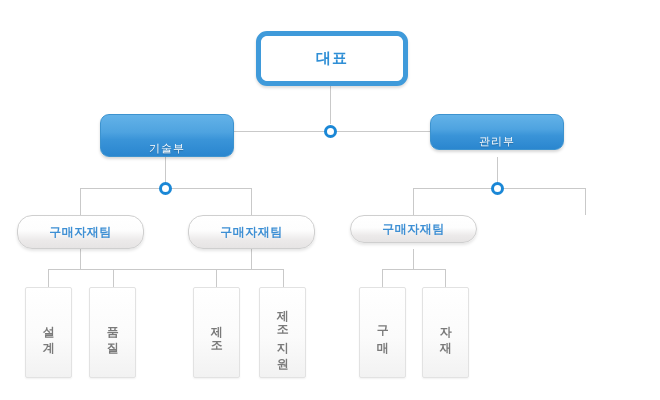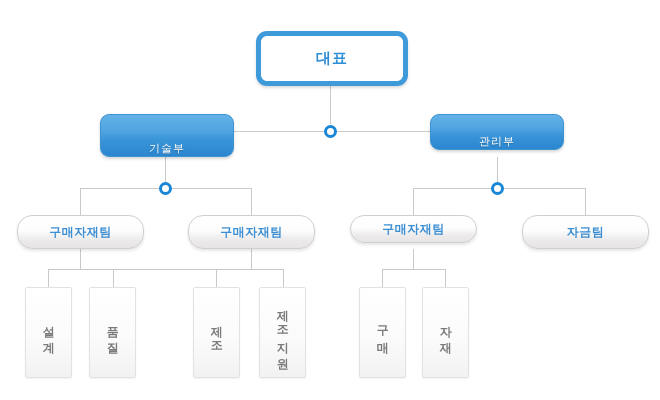--- a/index.html
+++ b/index.html
@@ -182,23 +182,20 @@
   </div>
 
   <div class="node-team" style="left:188px; top:215px; width:127px; height:34px;">
     <span>구매자재팀</span>
   </div>
 
   <div class="node-team" style="left:350px; top:215px; width:127px; height:28px;">
     <span>구매자재팀</span>
   </div>
 
-  <div class="node-team" style="left:522px; top:215px; width:127px; height:34px;">
-    <span>자금팀</span>
-  </div>
 
   <div class="node-leaf" style="left:25px; top:287px; width:47px; height:91px;">
     <span class="vtext">설계</span>
   </div>
 
   <div class="node-leaf" style="left:89px; top:287px; width:47px; height:91px;">
     <span class="vtext">품질</span>
   </div>
 
   <div class="node-leaf" style="left:193px; top:287px; width:47px; height:91px;">

